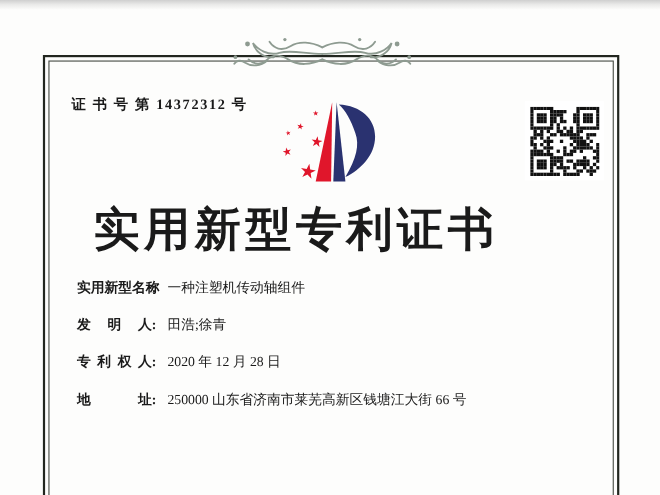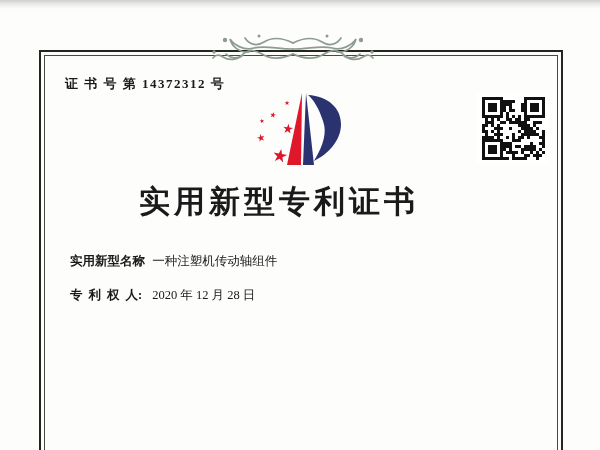--- a/index.html
+++ b/index.html
@@ -21,35 +21,35 @@
     box-sizing:border-box;
   }
   .frame-inner{
     position:absolute;inset:3px;
     border:1px solid #454a42;
   }
   .ornament{
     position:absolute;left:203px;top:30px;width:180px;height:38px;
   }
   .cert-number{
-    position:absolute;left:65px;top:75px;
+    position:absolute;left:65px;top:86px;
     font-size:13px;font-weight:600;letter-spacing:1.5px;
     white-space:nowrap;
   }
   .logo{
     position:absolute;left:240px;top:88px;width:120px;height:80px;
   }
   .qr{
     position:absolute;left:477px;top:92px;width:72px;height:72px;
     background:#fff;display:flex;align-items:center;justify-content:center;
   }
   .title{
-    position:absolute;left:39px;top:181px;width:480px;
+    position:absolute;left:29px;top:181px;width:480px;
     margin:0;text-align:center;
-    font-size:31px;font-weight:700;letter-spacing:4px;
+    font-size:42px;font-weight:700;letter-spacing:4px;
     white-space:nowrap;
   }
   .fields{
     position:absolute;left:70px;top:249px;right:60px;
   }
   .field-row{
     margin-bottom:21px;
     font-size:12.5px;line-height:13px;
     white-space:nowrap;
   }
@@ -363,17 +363,23 @@
       </svg>
   </div>
 
   <h1 class="title">实用新型专利证书</h1>
 
   <div class="fields">
     <div class="field-row">
       <span class="field-label">实用新型名称</span><span class="field-colon">:</span><span class="field-value">一种注塑机传动轴组件</span>
     </div>
     <div class="field-row">
+      <span class="field-label">发明人</span><span class="field-colon">:</span><span class="field-value">田浩;徐青</span>
+    </div>
+    <div class="field-row">
       <span class="field-label">专利权人</span><span class="field-colon">:</span><span class="field-value">2020 年 12 月 28 日</span>
     </div>
+    <div class="field-row">
+      <span class="field-label">地址</span><span class="field-colon">:</span><span class="field-value">250000 山东省济南市莱芜高新区钱塘江大街 66 号</span>
+    </div>
   </div>
 
 </div>
 
 </body></html>

